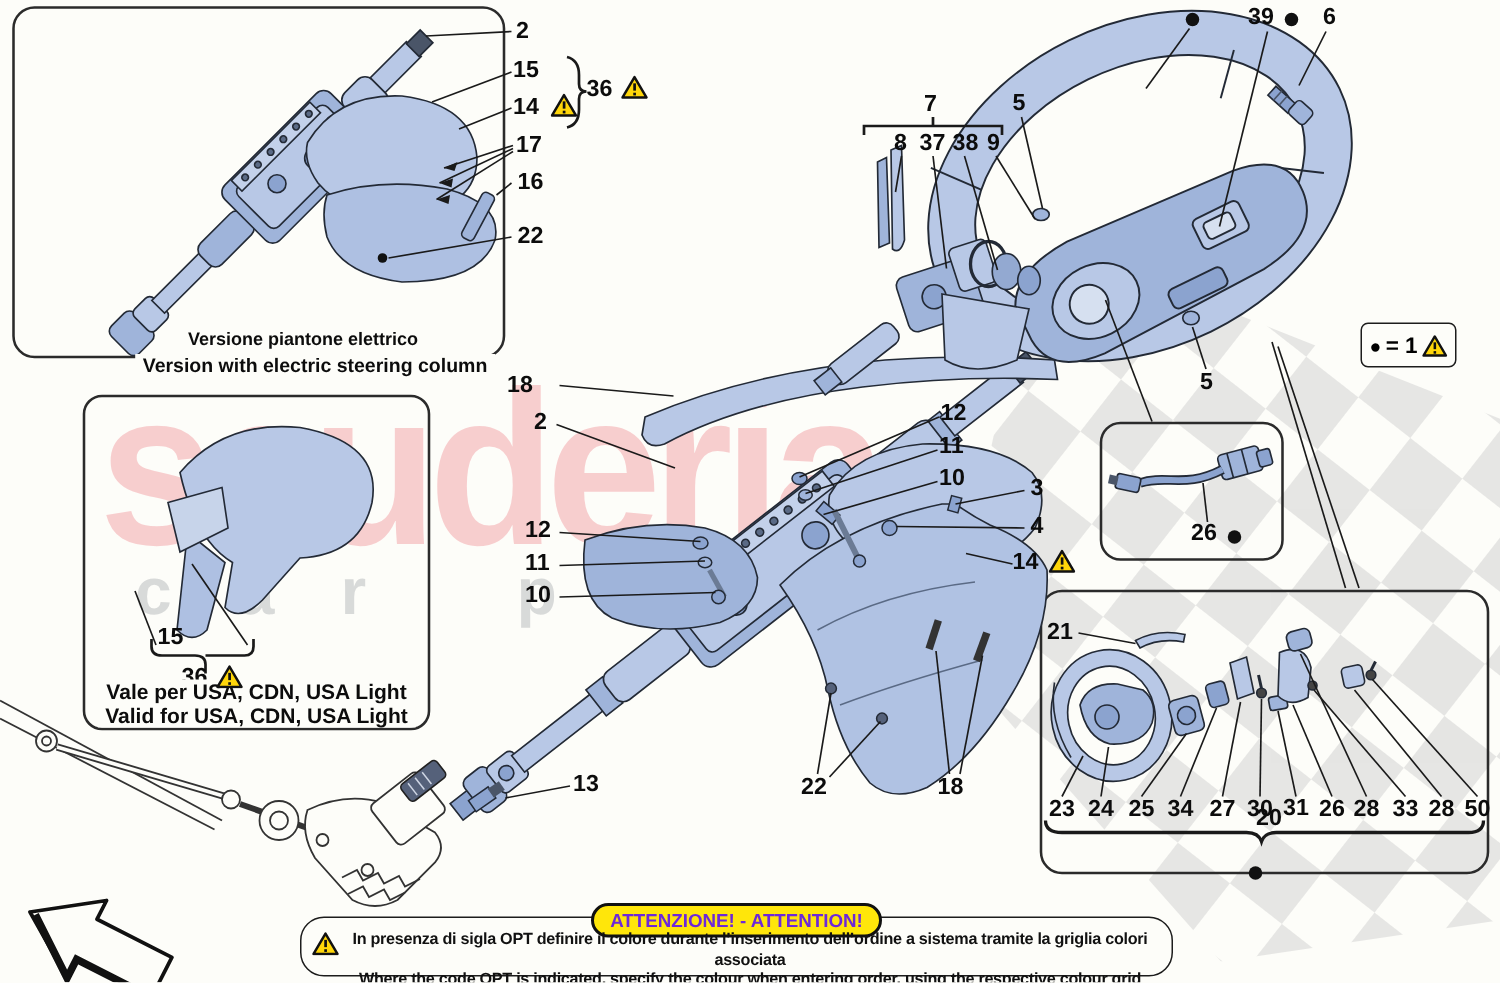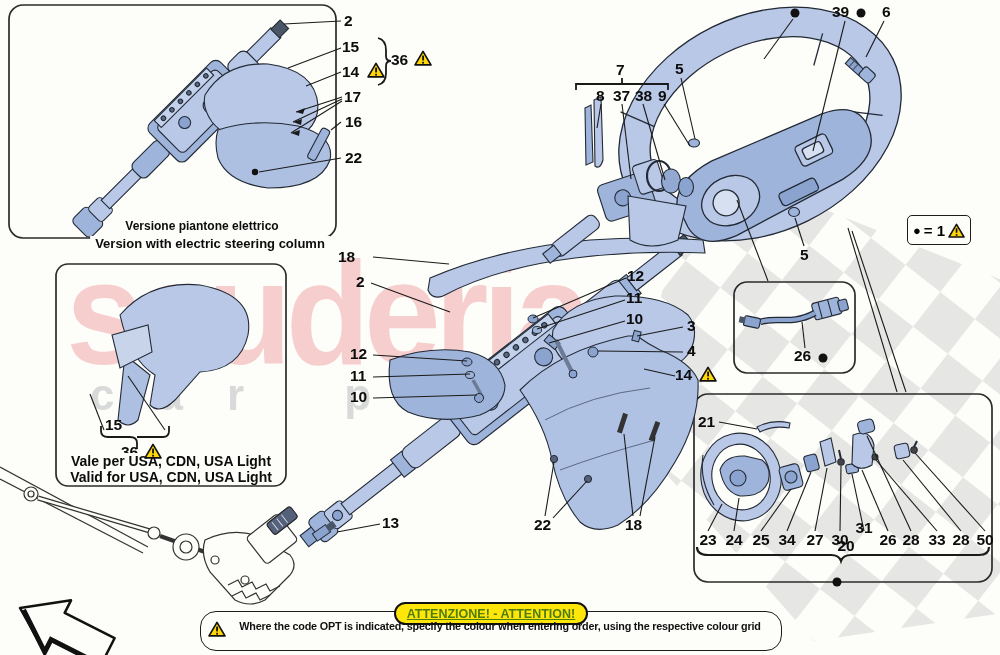--- a/index.html
+++ b/index.html
@@ -29,21 +29,21 @@
   .legend{position:absolute;left:907px;top:215px;width:62px;height:28px;z-index:4;
       border:1.7px solid #1c1c1c;border-radius:5px;background:#fdfdf9;display:flex;
       align-items:center;justify-content:center;gap:3px;font-weight:700;font-size:15px;}
   .legend .dot{font-size:13px;line-height:13px;}
   
   .att{position:absolute;left:200px;top:611px;width:582px;height:40px;z-index:4;
       border:1.7px solid #1c1c1c;border-radius:16px;background:#fdfdf9;box-sizing:border-box;}
   .att-pill{position:absolute;left:50%;top:-10px;transform:translateX(-50%);
       width:190px;height:19px;background:#ffe60a;border:2px solid #111;border-radius:12px;
       display:flex;align-items:center;justify-content:center;
-      font-size:12.5px;font-weight:700;color:#4d7c0f;white-space:nowrap;text-decoration:underline;}
+      font-size:12.5px;font-weight:700;color:#6d28d9;white-space:nowrap;}
   .att-text{position:absolute;left:24px;right:6px;top:8px;text-align:center;
       font-size:10.8px;font-weight:700;color:#111;line-height:13.5px;letter-spacing:-.2px;}
 </style>
 </head>
 <body>
 
 <div id="stage">
 
   <div class="wm-brand">scuderia</div>
   <div class="wm-sub">car parts</div>
@@ -394,21 +394,21 @@
 
   <div class="lbl" style="left:794px;top:348px">26</div>
 
   <div class="lbl" style="left:698px;top:414px">21</div>
   <div class="lbl ctr" style="left:698px;top:532px">23</div>
   <div class="lbl ctr" style="left:724px;top:532px">24</div>
   <div class="lbl ctr" style="left:751px;top:532px">25</div>
   <div class="lbl ctr" style="left:777px;top:532px">34</div>
   <div class="lbl ctr" style="left:805px;top:532px">27</div>
   <div class="lbl ctr" style="left:830px;top:532px">30</div>
-  <div class="lbl ctr" style="left:854px;top:520px">31</div>
+  <div class="lbl ctr" style="left:854px;top:531px">31</div>
   <div class="lbl ctr" style="left:878px;top:532px">26</div>
   <div class="lbl ctr" style="left:901px;top:532px">28</div>
   <div class="lbl ctr" style="left:927px;top:532px">33</div>
   <div class="lbl ctr" style="left:951px;top:532px">28</div>
   <div class="lbl ctr" style="left:975px;top:532px">50</div>
   <div class="lbl ctr" style="left:836px;top:538px">20</div>
 
   <span class="warn" style="left:367px;top:62px">
     <svg width="18" height="16" viewBox="0 0 26 23">
         <path d="M13 2 L24.5 21.5 H1.5 Z" fill="#FFD60A" stroke="#111" stroke-width="2.4" stroke-linejoin="round"></path>
@@ -448,17 +448,18 @@
 
   <div class="att">
     <div class="att-pill">ATTENZIONE! - ATTENTION!</div>
     <span style="position:absolute;left:7px;top:9px">
       <svg width="18" height="16" viewBox="0 0 26 23">
           <path d="M13 2 L24.5 21.5 H1.5 Z" fill="#FFD60A" stroke="#111" stroke-width="2.4" stroke-linejoin="round"></path>
           <rect x="11.8" y="8" width="2.6" height="7" fill="#111"></rect>
           <rect x="11.8" y="17" width="2.6" height="2.6" fill="#111"></rect>
         </svg></span>
     <div class="att-text">
+      <div>In presenza di sigla OPT definire il colore durante l’inserimento dell’ordine a sistema tramite la griglia colori associata</div>
       <div>Where the code OPT is indicated, specify the colour when entering order, using the respective colour grid</div>
     </div>
   </div>
 
 </div>
 
 </body></html>

